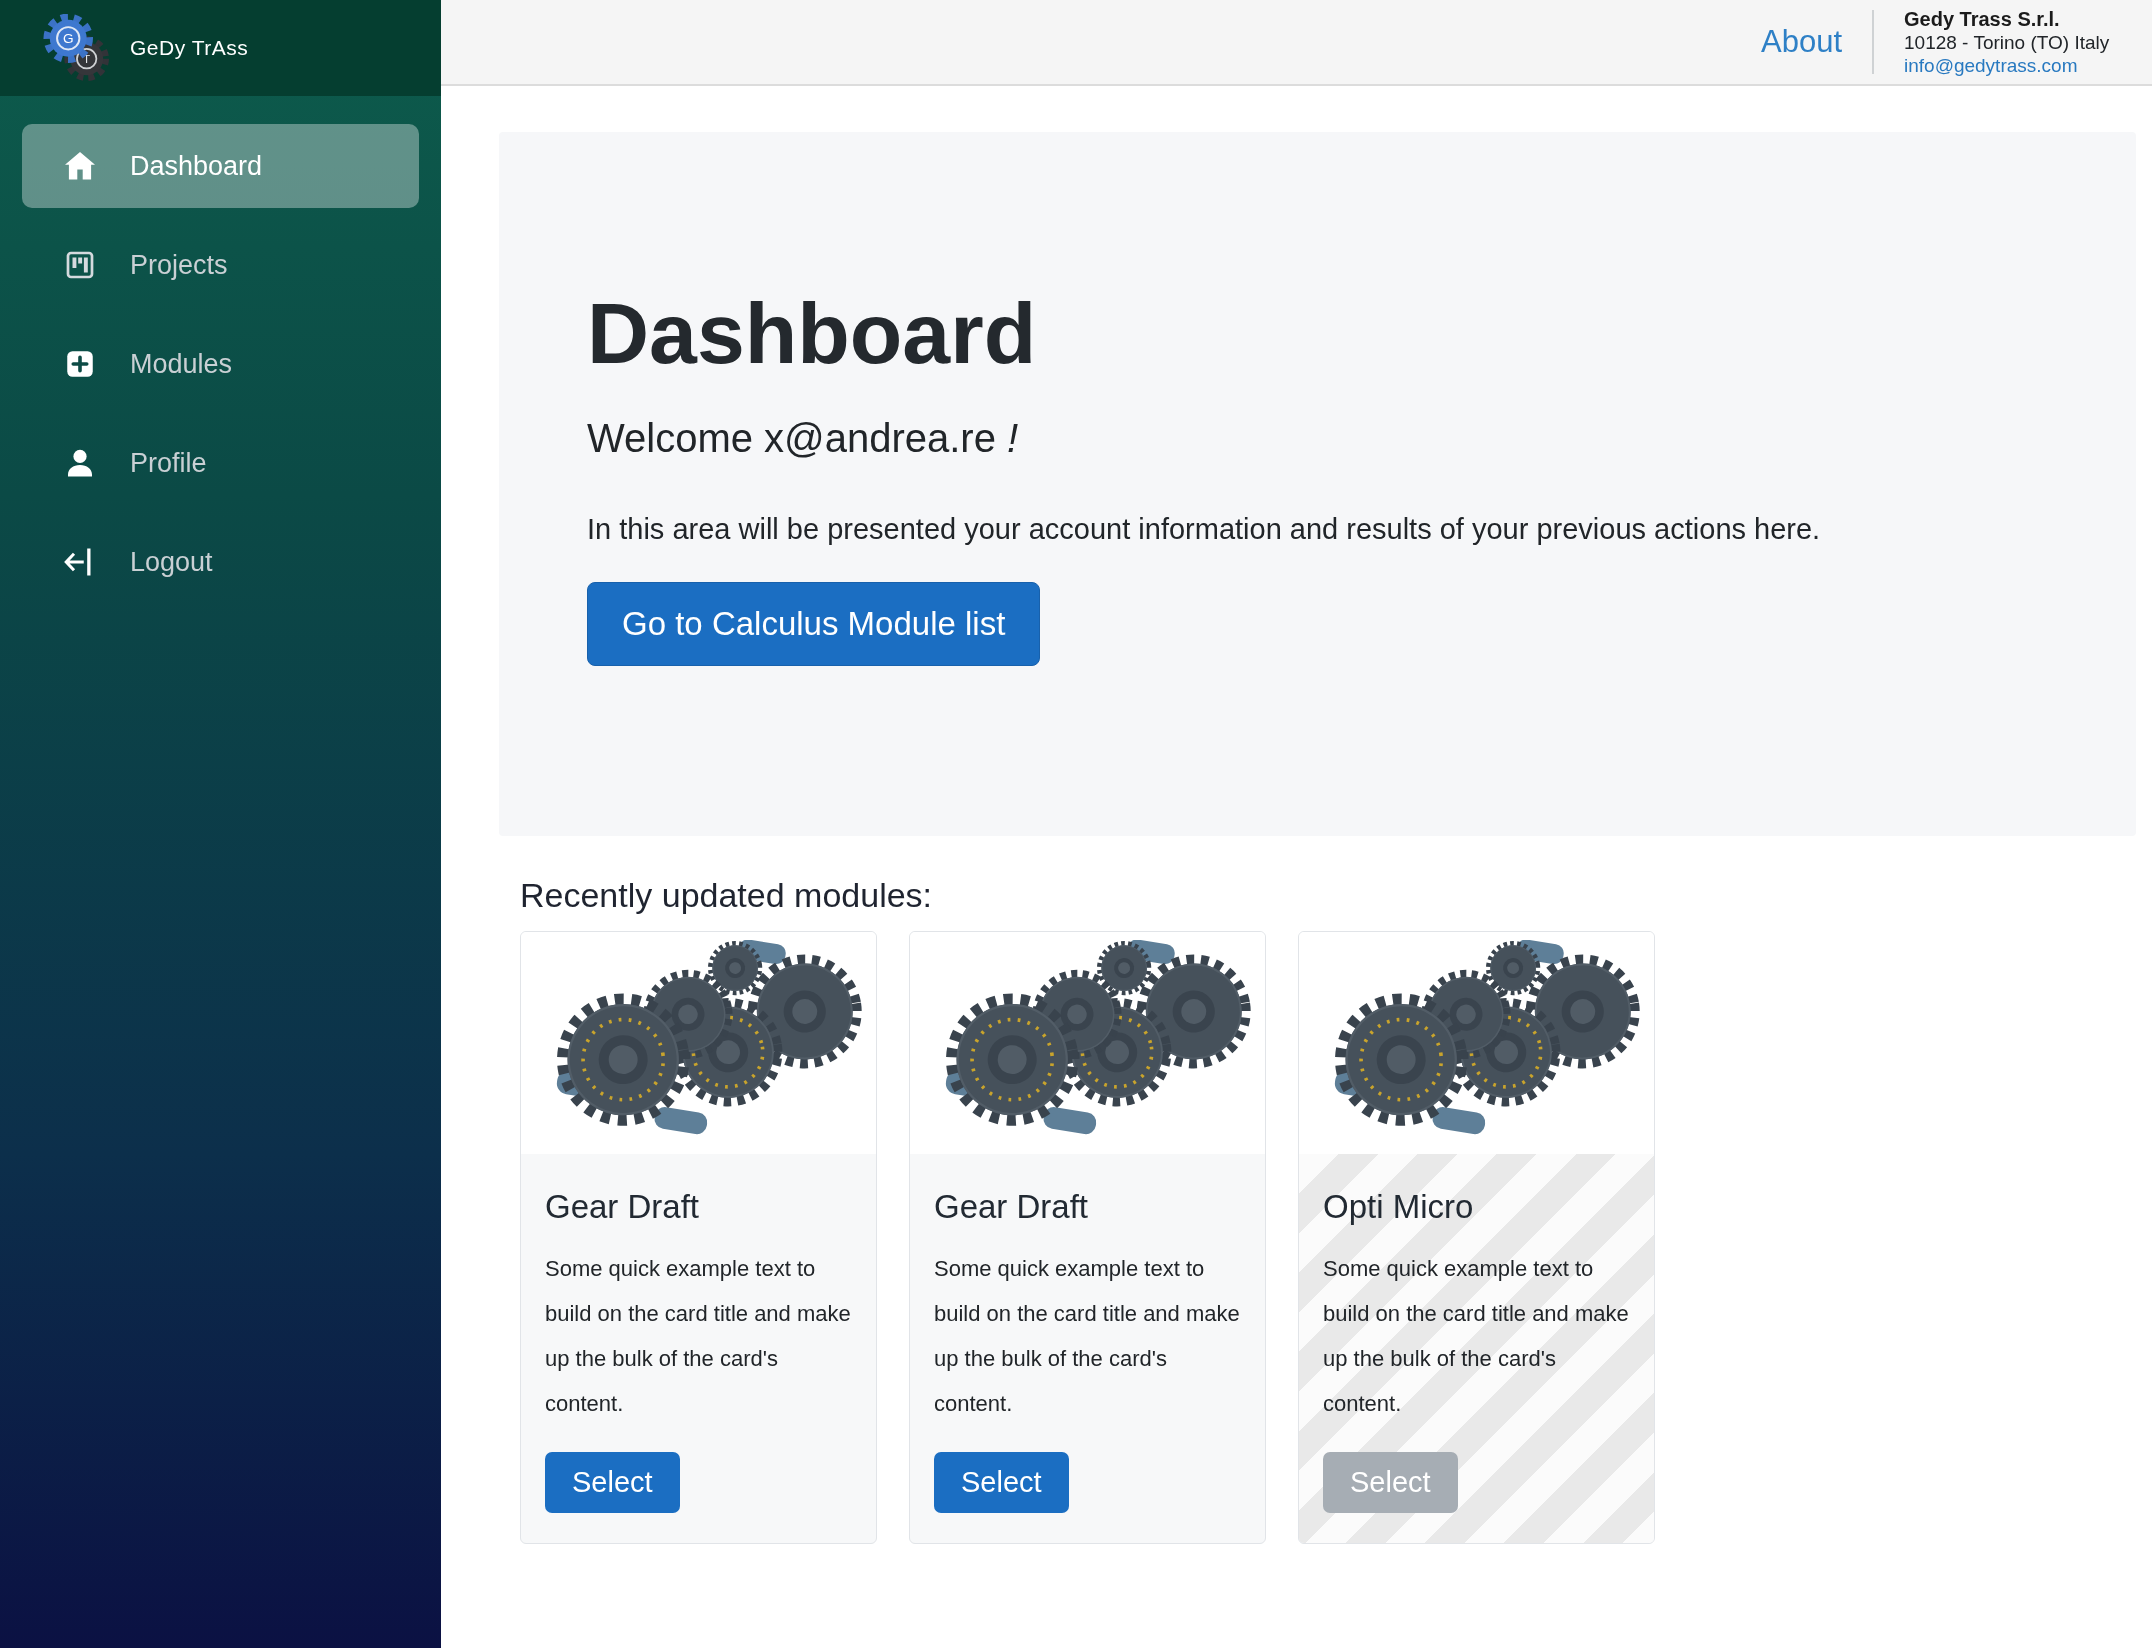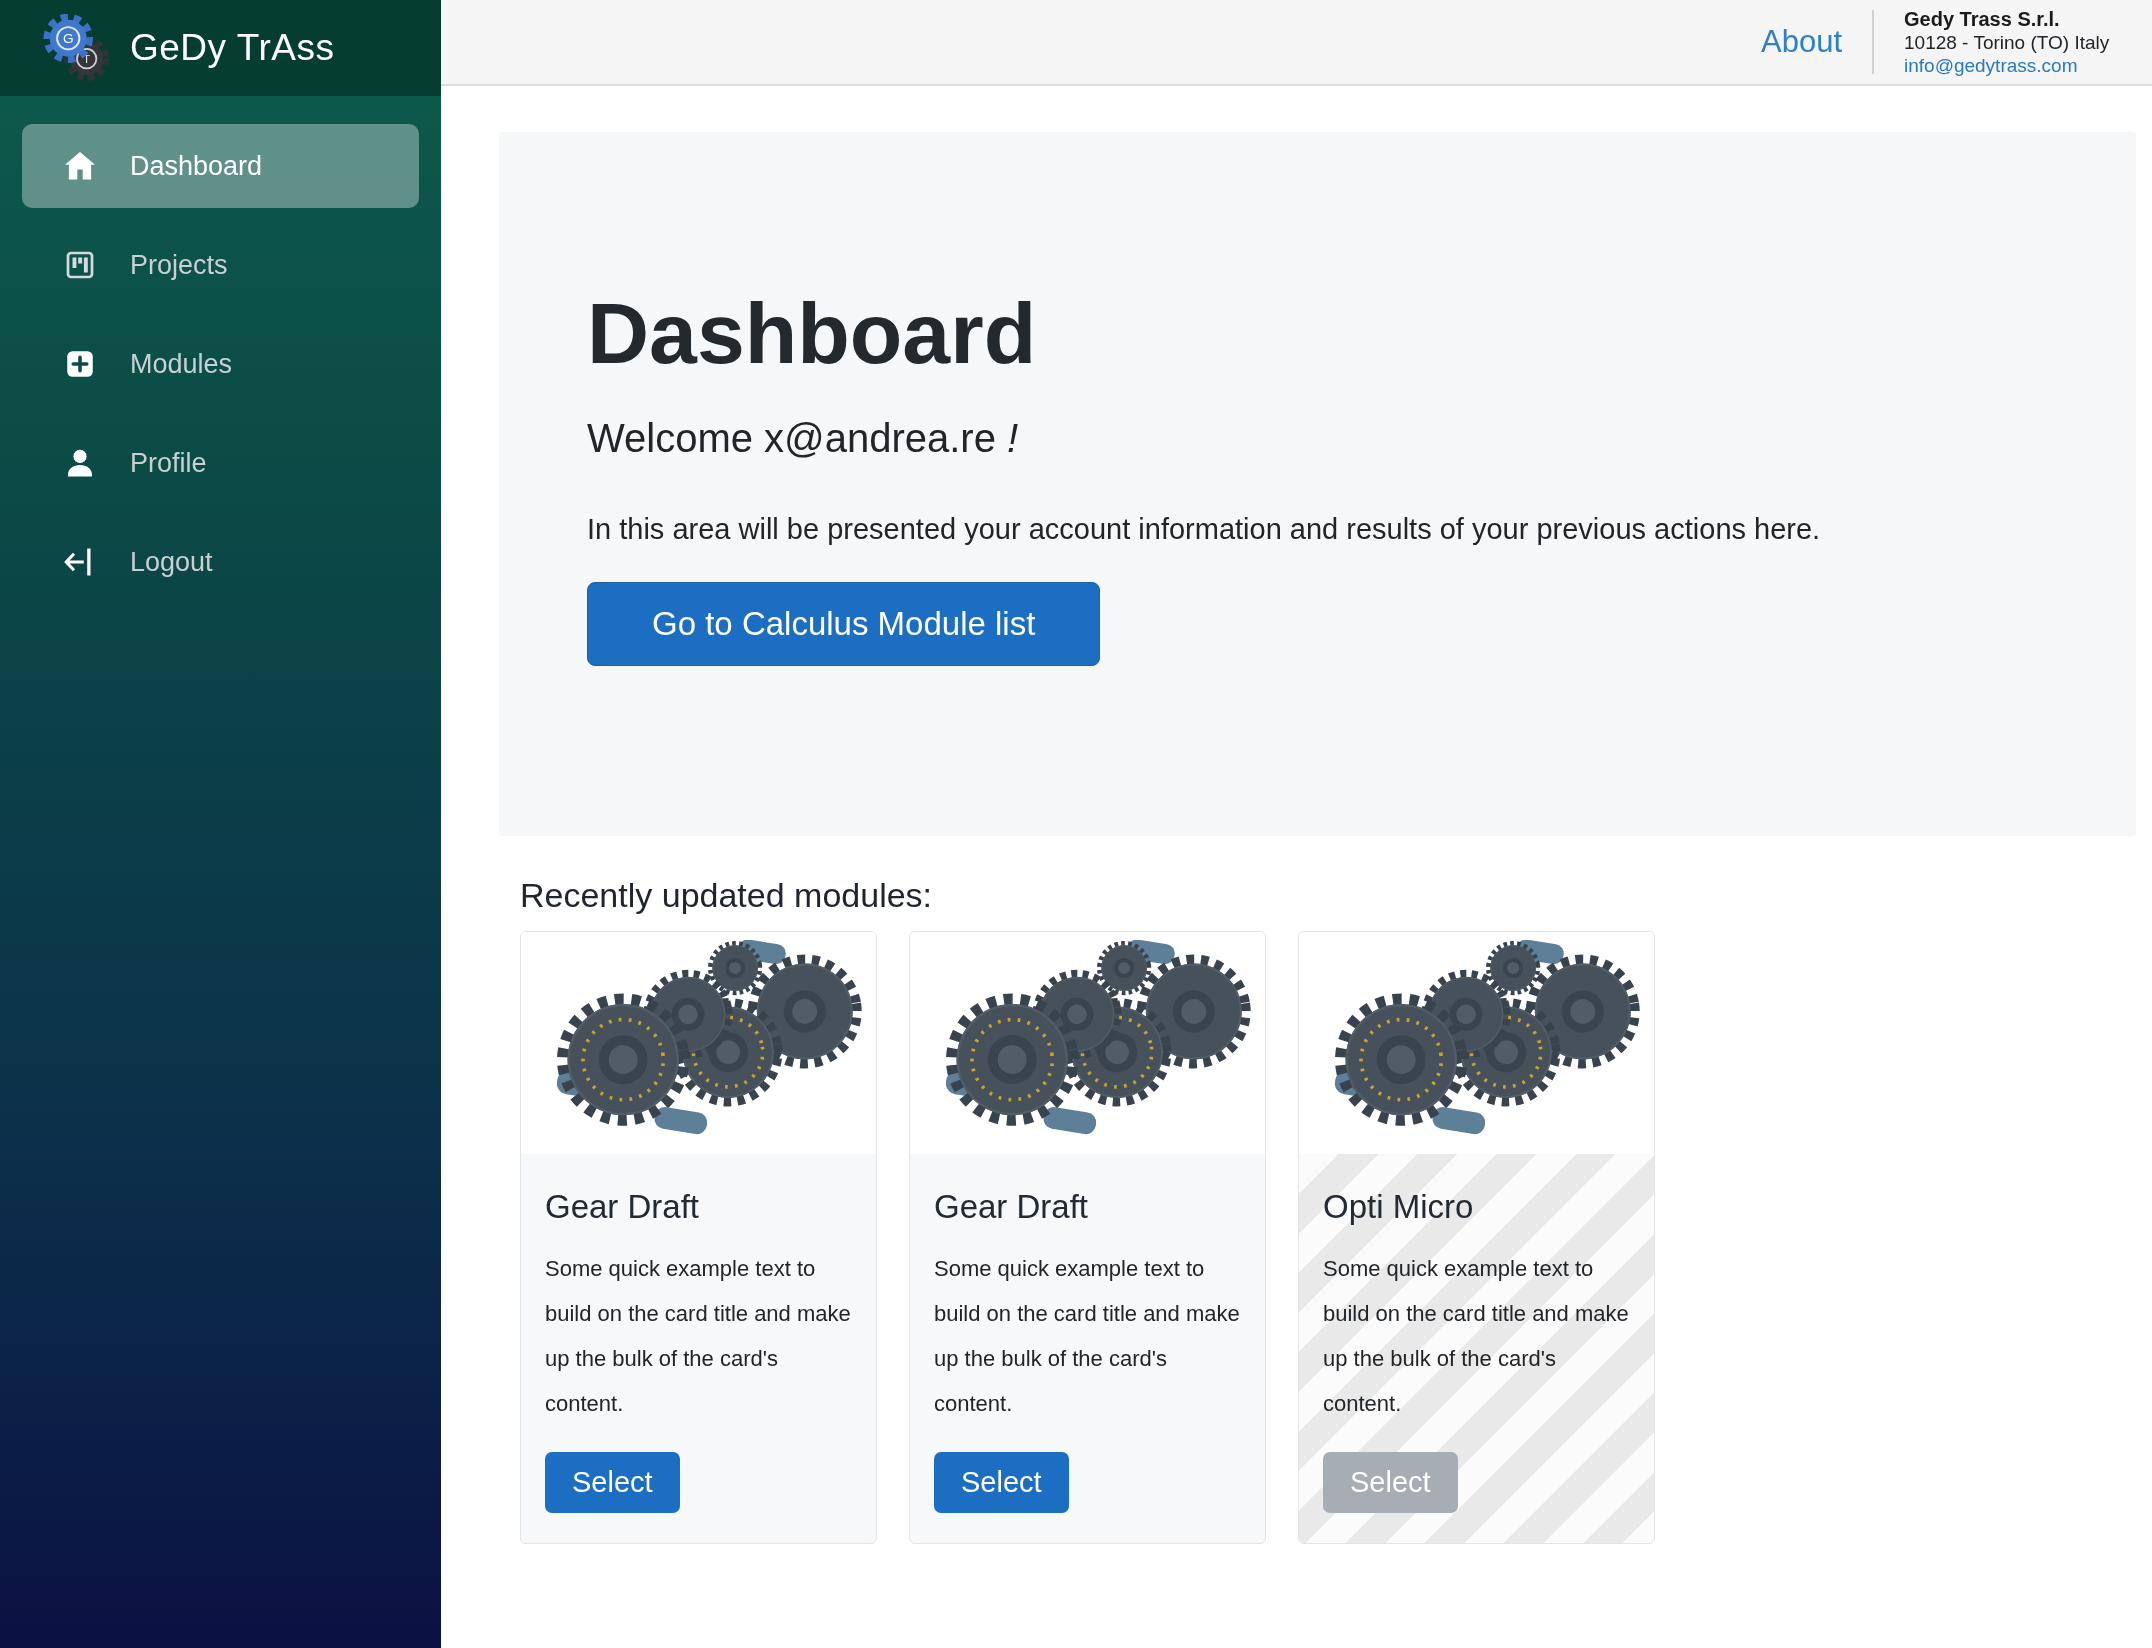--- a/index.html
+++ b/index.html
@@ -14,21 +14,21 @@
   
   .sidebar {
     position:absolute; left:0; top:0; width:441px; height:1648px;
     background:linear-gradient(180deg,#0d5c4c 0%,#0b4a46 30%,#0c2f4b 70%,#0b1143 100%);
   }
   .brand {
     height:96px; background:#053e30; display:flex; align-items:center;
     padding-left:42px; gap:20px;
   }
   .brand-logo { width:68px; height:68px; flex:0 0 auto; }
-  .brand-text { color:#ffffff; font-size:37px; font-weight:500; letter-spacing:.5px; }
+  .brand-text { color:#ffffff; font-size:21px; font-weight:500; letter-spacing:.5px; }
 
   .nav { padding:28px 22px 0 22px; }
   .nav-item {
     display:flex; align-items:center; gap:32px;
     height:84px; margin-bottom:15px; padding-left:40px;
     border-radius:10px; color:#c9d0d4; font-size:27px; cursor:pointer;
   }
   .nav-item.active { background:rgba(255,255,255,.35); color:#ffffff; }
   .nav-icon { width:36px; height:36px; flex:0 0 auto; }
 
@@ -53,21 +53,21 @@
   .jumbotron {
     background:#f6f7f9; border-radius:4px; height:704px;
     padding:158px 88px 0 88px;
   }
   .jumbo-title { font-size:86px; line-height:1; font-weight:700; color:#24292e; margin:0; }
   .jumbo-welcome { font-size:40px; margin-top:40px; color:#212529; }
   .jumbo-welcome .bang { font-style:italic; }
   .jumbo-desc { font-size:29px; margin-top:52px; color:#212529; }
   .cta-btn {
     margin-top:36px; display:inline-block; background:#1b6ec2; color:#ffffff;
-    font-size:33px; font-family:inherit; padding:22px 64px; border-radius:8px;
+    font-size:33px; font-family:inherit; padding:22px 34px; border-radius:8px;
     border:1px solid #1861ac; cursor:pointer;
   }
 
   .section-heading { margin:40px 0 16px 21px; font-size:34px; color:#1f2430; }
 
   .cards { display:flex; gap:32px; margin-left:21px; }
   .card {
     width:357px; border:1px solid #e1e4e8; border-radius:6px;
     background:#f7f8f9; overflow:hidden;
   }

